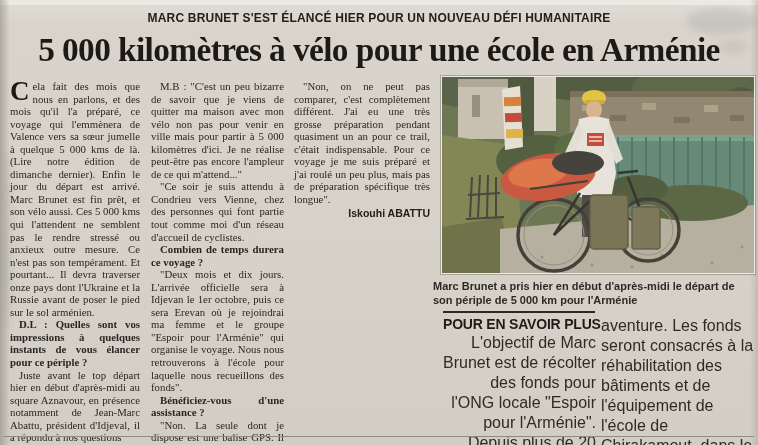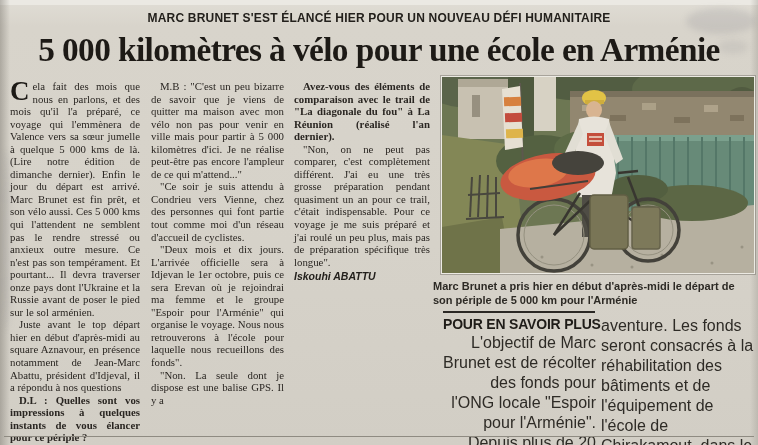--- a/index.html
+++ b/index.html
@@ -27,22 +27,22 @@
     letter-spacing:-.6px;color:#1d1a16;transform:scaleX(.98);}
 
   .col{position:absolute;top:80px;}
   .col1{left:10px;width:130px;}
   .col2{left:151px;width:133px;}
   .col3{left:294px;width:136px;}
   .col p{margin:0;font-size:10.8px;line-height:12.55px;text-align:justify;}
   .col p.ind{text-indent:9px;}
   .q{font-weight:700;}
   .dropcap{float:left;font-weight:700;font-size:27px;line-height:21px;padding:1px 3px 0 0;color:#1d1a16;}
-  .byline{margin-top:2px;text-align:left;font-family:"Liberation Sans",sans-serif;
-    font-weight:700;font-size:10.5px;color:#23201c;font-style:italic;}
+  .byline{margin-top:2px;text-align:right;font-family:"Liberation Sans",sans-serif;
+    font-weight:700;font-size:10.5px;color:#23201c;}
 
   .photo-frame{position:absolute;left:441px;top:76px;width:314px;height:198px;
     background:#eceae3;box-shadow:0 0 0 1px rgba(120,116,108,.5);}
   .photo-frame svg{display:block;margin:1px;}
 
   .caption{position:absolute;left:433px;top:280px;width:310px;
     font-family:"Liberation Sans",sans-serif;font-weight:700;font-size:11px;
     line-height:13.5px;color:#2d2a25;}
 
   .box-rule{position:absolute;left:443px;top:311px;width:152px;height:2px;background:#2b2824;}
@@ -66,33 +66,34 @@
   <div class="edge-right"></div>
   <div class="smudge a"></div>
   <div class="smudge b"></div>
   <div class="smudge c"></div>
 
   <div class="kicker">MARC BRUNET S'EST ÉLANCÉ HIER POUR UN NOUVEAU DÉFI HUMANITAIRE</div>
   <h1 class="headline">5 000 kilomètres à vélo pour une école en Arménie</h1>
 
   <div class="col col1">
     <p><span class="dropcap">C</span><span>ela fait des mois que nous en parlons, et des mois qu'il l'a préparé, ce voyage qui l'emmènera de Valence vers sa sœur jumelle à quelque 5 000 kms de là. (Lire notre édition de dimanche dernier). Enfin le jour du départ est arrivé. Marc Brunet est fin prêt, et son vélo aussi. Ces 5 000 kms qui l'attendent ne semblent pas le rendre stressé ou anxieux outre mesure. Ce n'est pas son tempérament. Et pourtant... Il devra traverser onze pays dont l'Ukraine et la Russie avant de poser le pied sur le sol arménien.</span></p>
+    <p class="ind q">D.L : Quelles sont vos impressions à quelques instants de vous élancer pour ce périple ?</p>
     <p class="ind">Juste avant le top départ hier en début d'après-midi au square Aznavour, en présence notamment de Jean-Marc Abattu, président d'Idjeval, il a répondu à nos questions</p>
-    <p class="ind q">D.L : Quelles sont vos impressions à quelques instants de vous élancer pour ce périple ?</p>
   </div>
 
   <div class="col col2">
     <p class="ind">M.B : "C'est un peu bizarre de savoir que je viens de quitter ma maison avec mon vélo non pas pour venir en ville mais pour partir à 5 000 kilomètres d'ici. Je ne réalise peut-être pas encore l'ampleur de ce qui m'attend..."</p>
     <p class="ind">"Ce soir je suis attendu à Condrieu vers Vienne, chez des personnes qui font partie tout comme moi d'un réseau d'accueil de cyclistes.</p>
+    <p class="ind q">Combien de temps durera ce voyage ?</p>
     <p class="ind">"Deux mois et dix jours. L'arrivée officielle sera à Idjevan le 1er octobre, puis ce sera Erevan où je rejoindrai ma femme et le groupe "Espoir pour l'Arménie" qui organise le voyage. Nous nous retrouverons à l'école pour laquelle nous recueillons des fonds".</p>
+    <p class="ind q">Bénéficiez-vous d'une assistance ?</p>
     <p class="ind">"Non. La seule dont je dispose est une balise GPS. Il y a</p>
   </div>
 
   <div class="col col3">
-    <p class="ind q">Avez-vous des éléments de comparaison avec le trail de "La diagonale du fou" à La Réunion (réalisé l'an dernier).</p>
     <p class="ind">"Non, on ne peut pas comparer, c'est complètement différent. J'ai eu une très grosse préparation pendant quasiment un an pour ce trail, c'était indispensable. Pour ce voyage je me suis préparé et j'ai roulé un peu plus, mais pas de préparation spécifique très longue".</p>
     <div class="byline">Iskouhi ABATTU</div>
   </div>
 
   <div class="photo-frame">
     <svg width="312" height="196" viewBox="0 0 312 196">
 
       <rect x="0" y="0" width="312" height="196" fill="#5c6b44"></rect>
       <ellipse cx="40" cy="10" rx="60" ry="22" fill="#46543a"></ellipse>
       <ellipse cx="150" cy="6" rx="70" ry="18" fill="#3d4c30"></ellipse>

